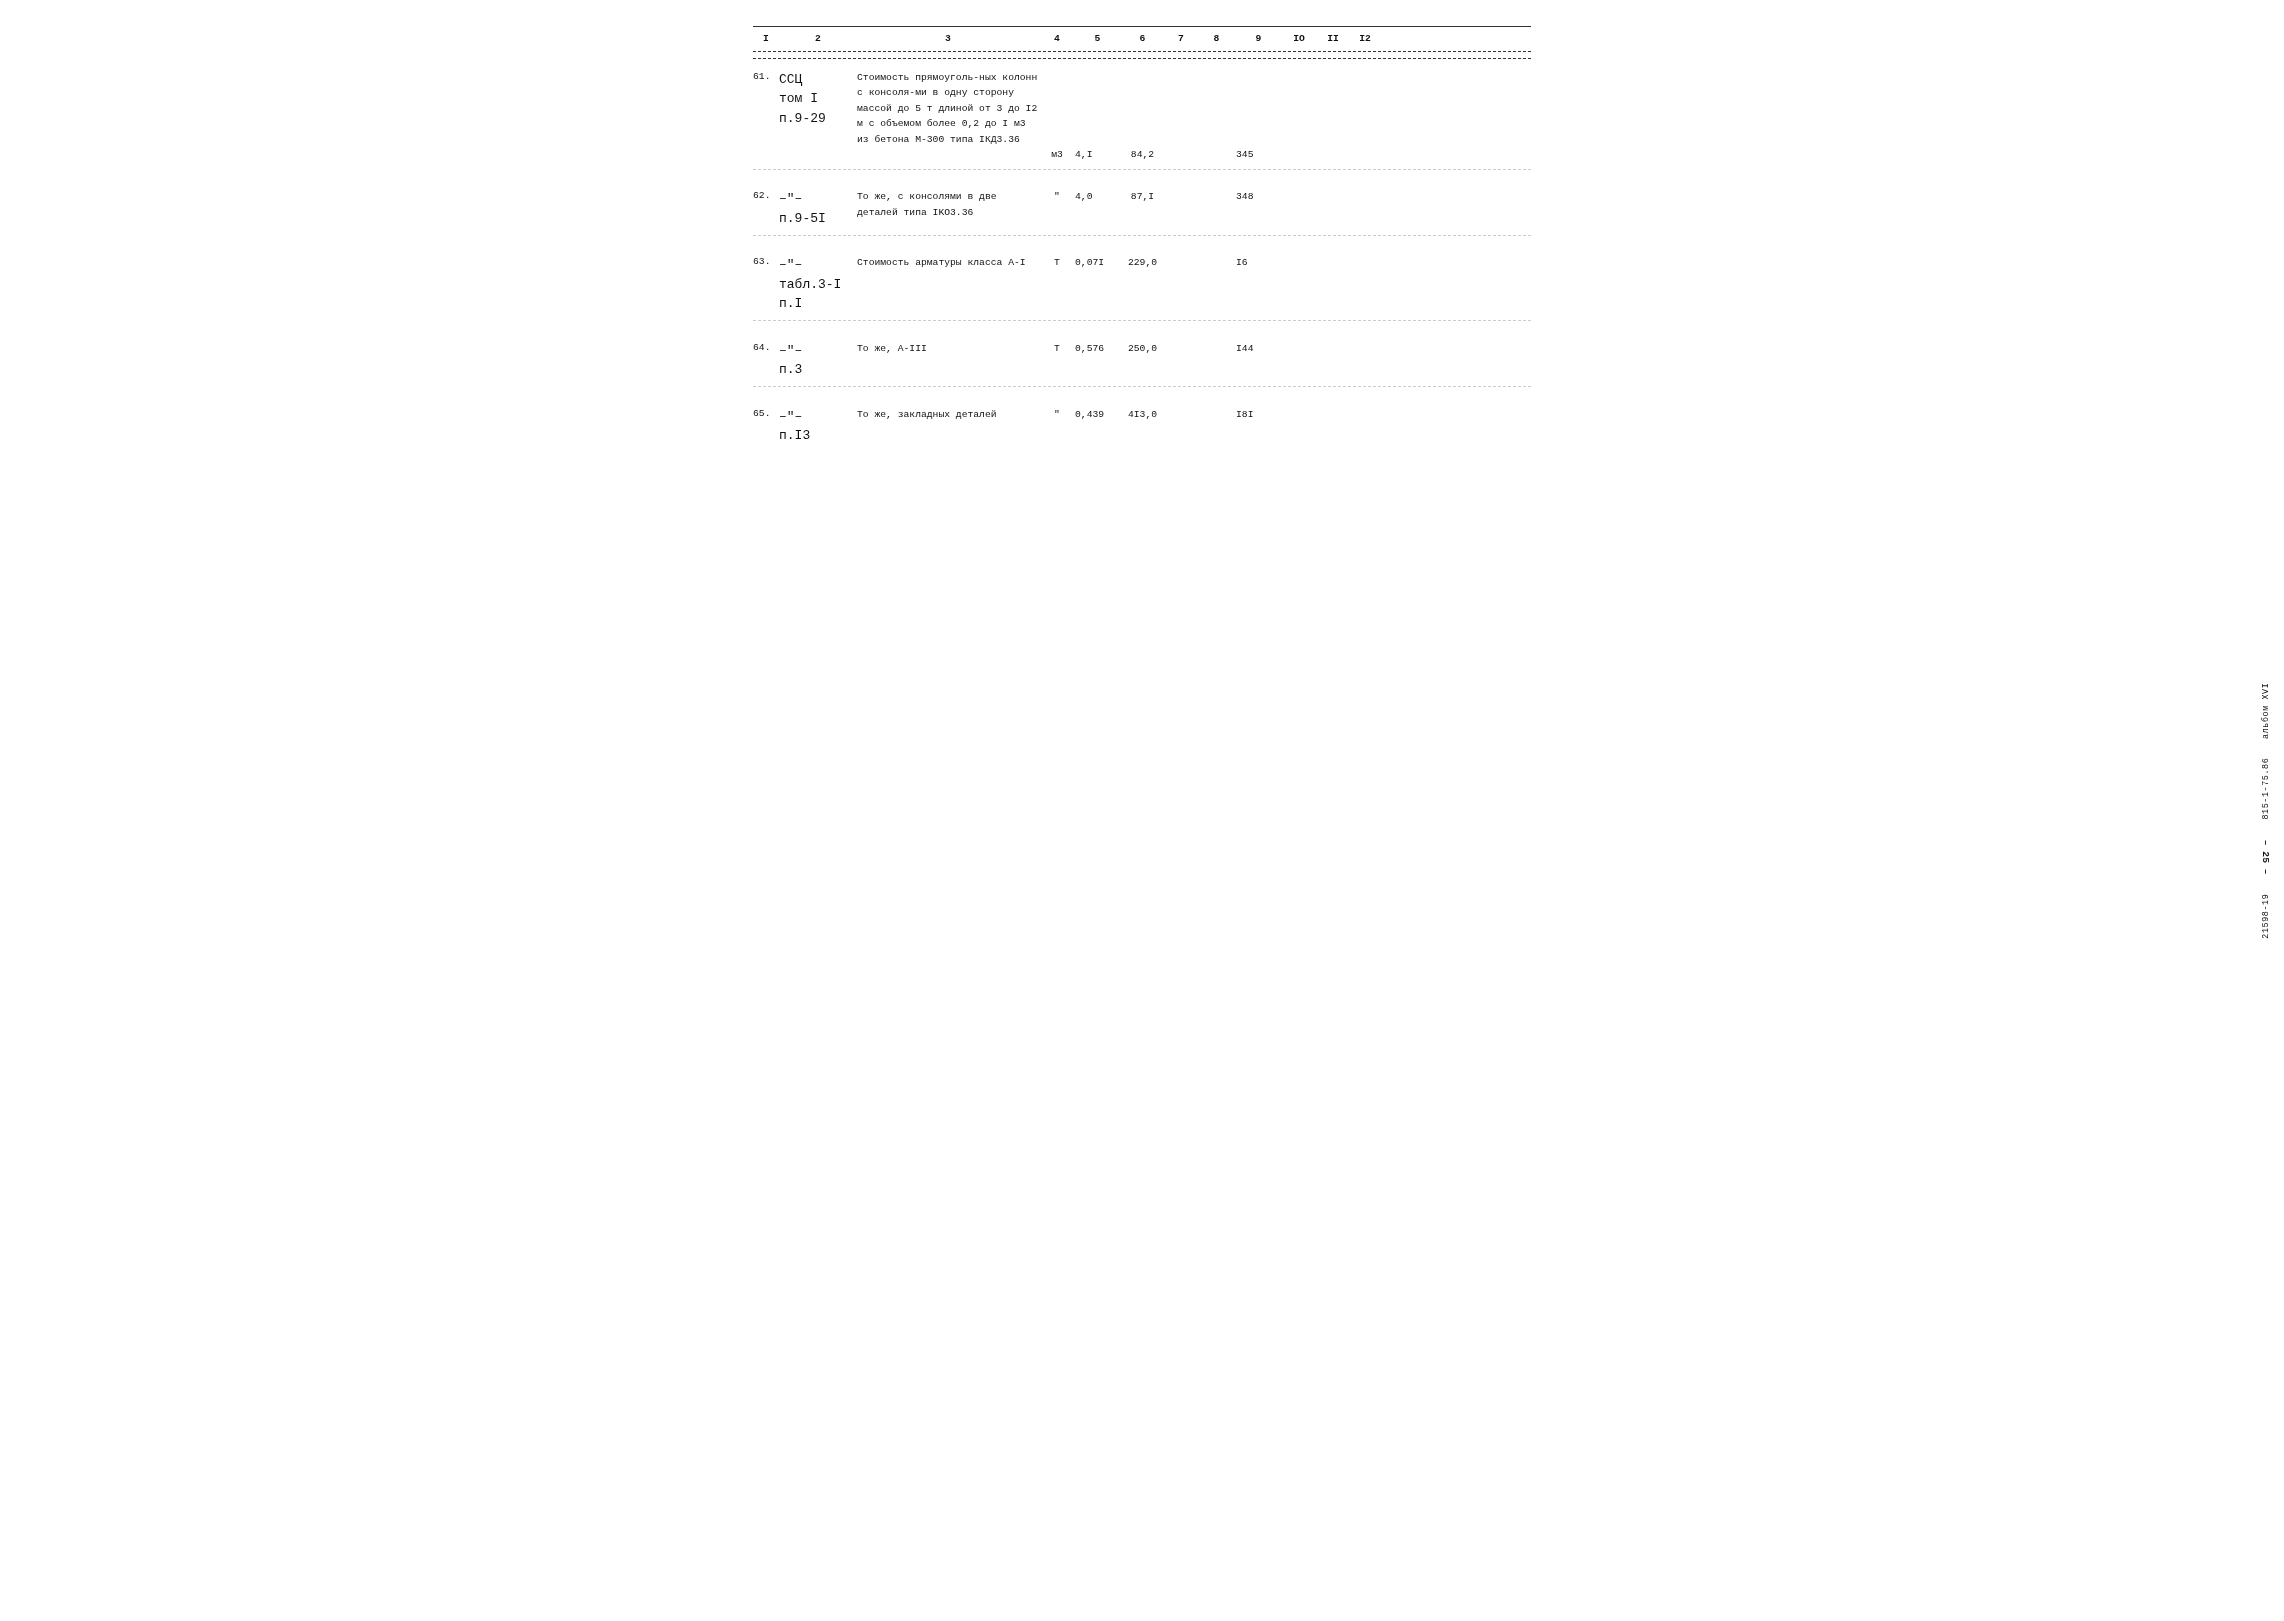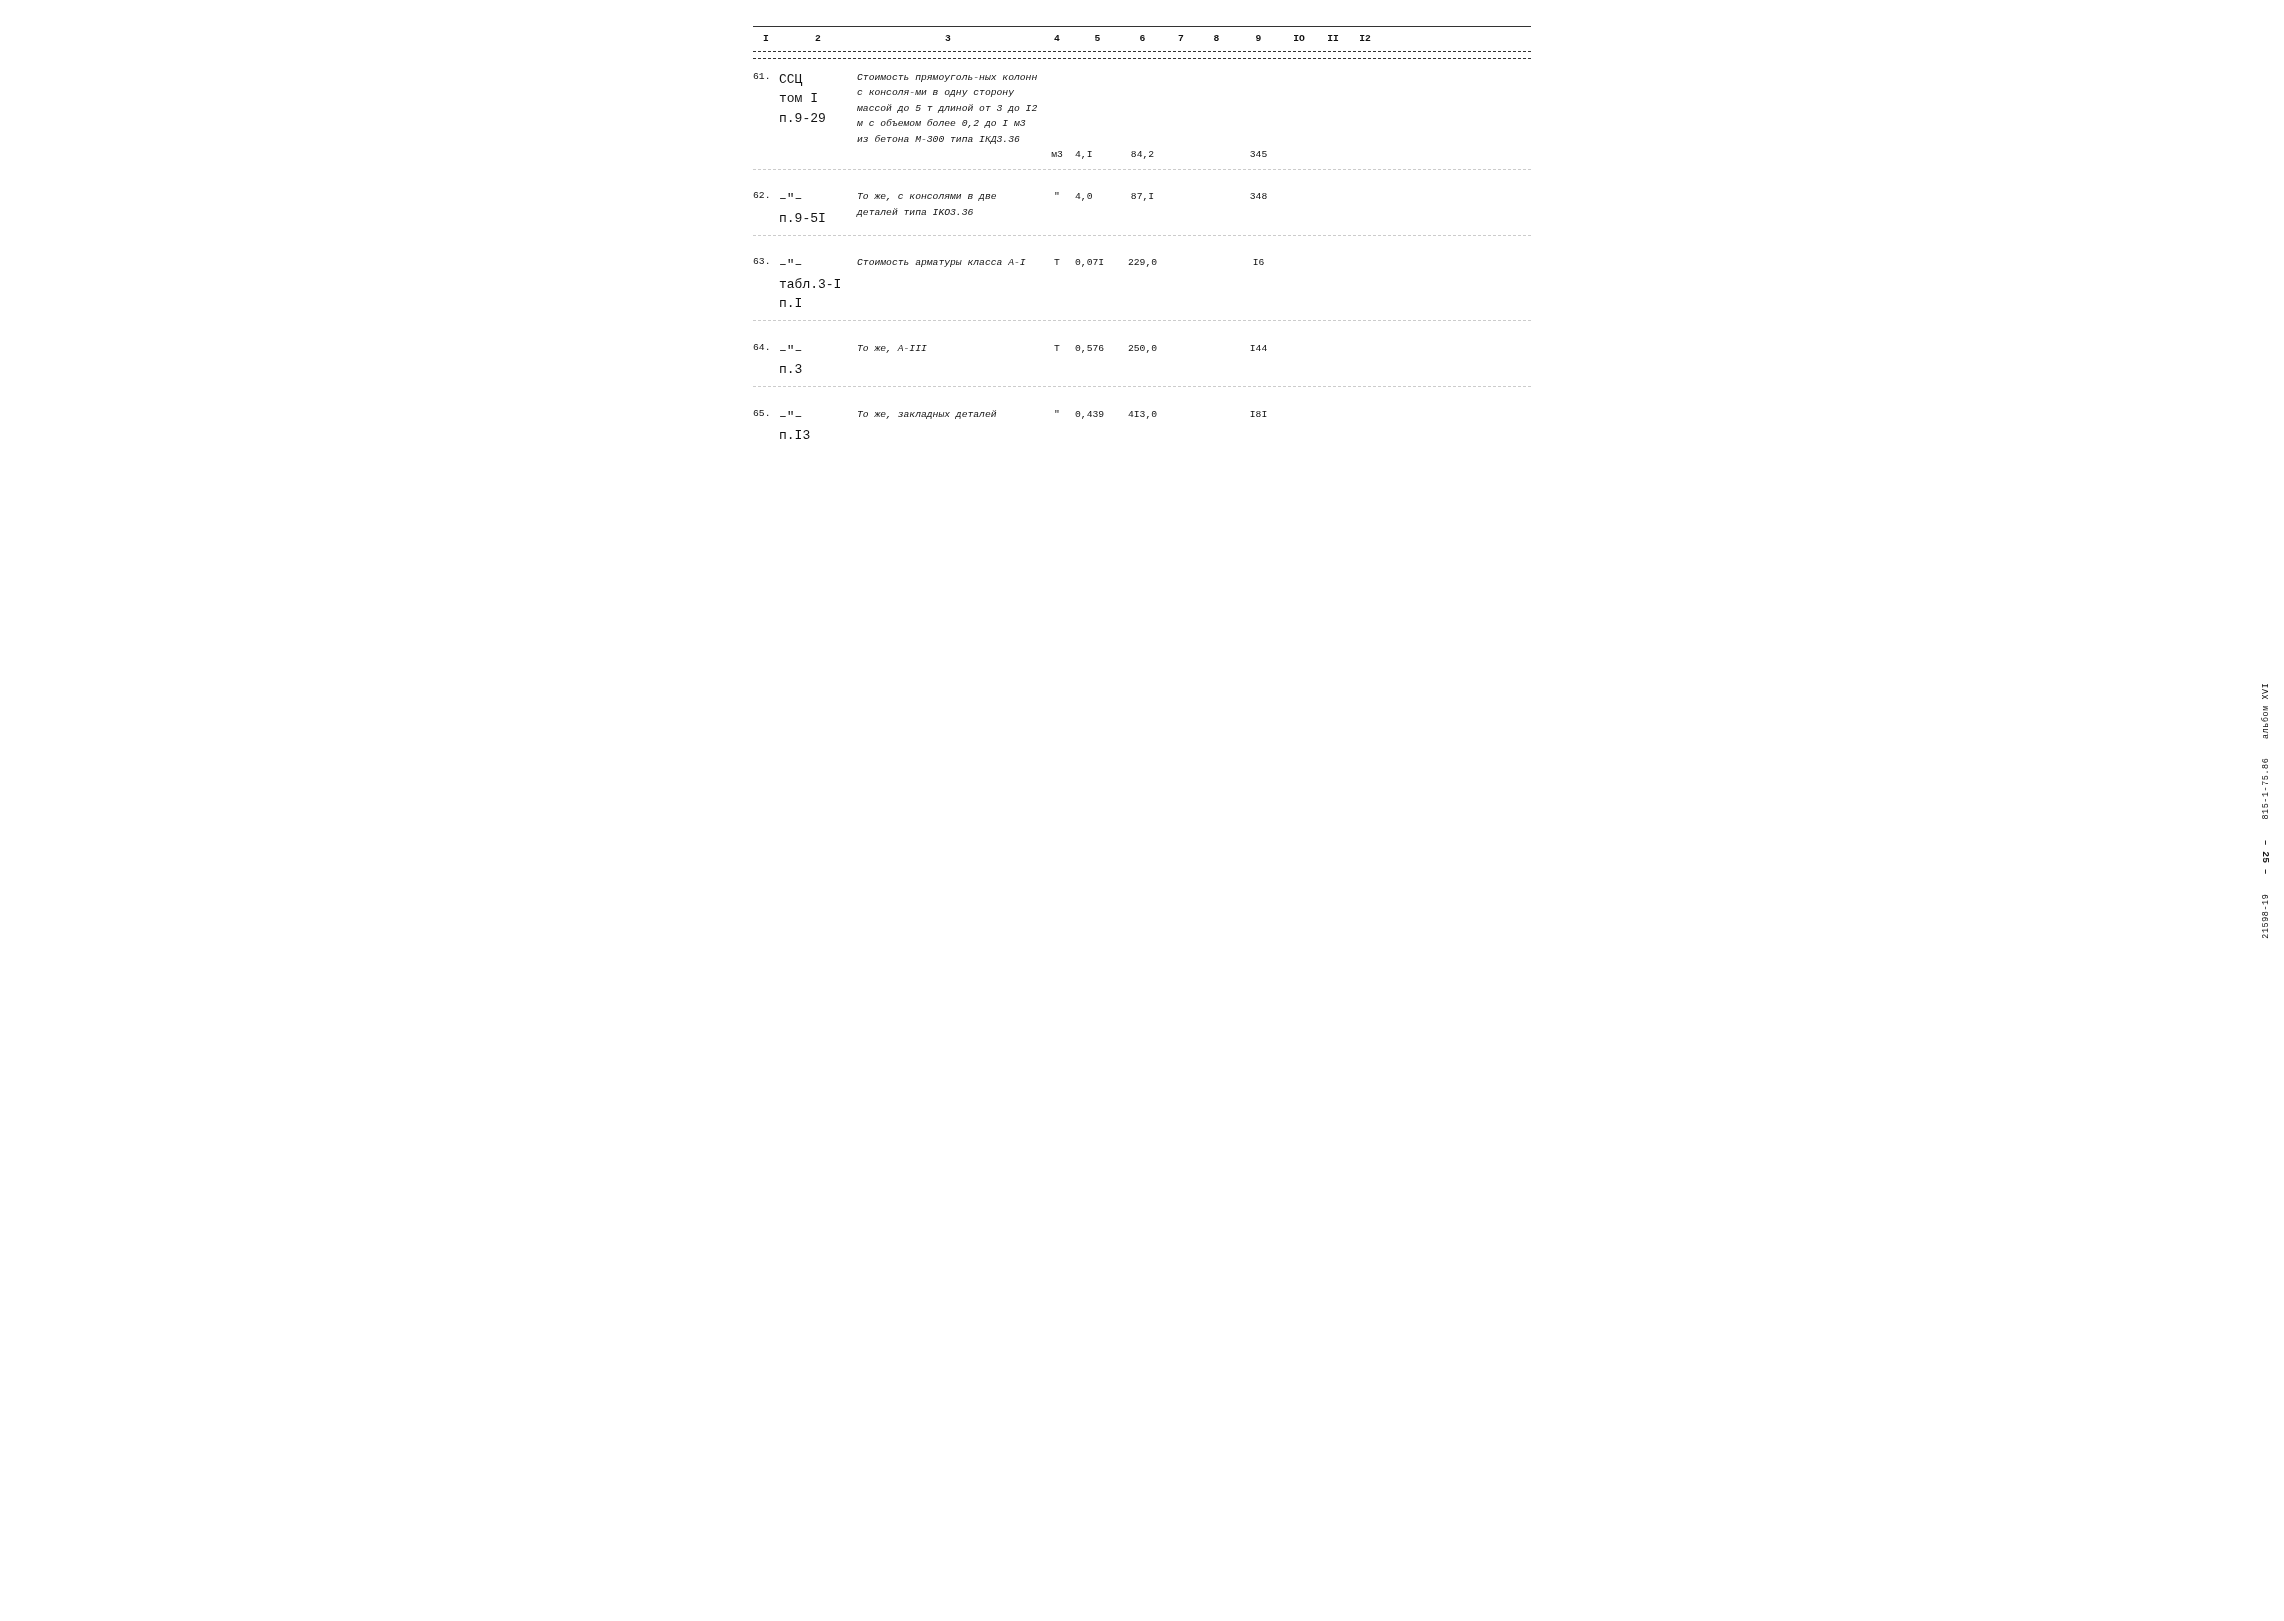--- a/index.html
+++ b/index.html
@@ -84,21 +84,20 @@
       flex-shrink: 0;
       font-size: 13px;
       line-height: 1.5;
     }
 
     .cell-desc {
       width: 182px;
       flex-shrink: 0;
       font-size: 9.7px;
       line-height: 1.6;
-      font-style: italic;
     }
 
     .cell-unit {
       width: 36px;
       flex-shrink: 0;
       text-align: center;
       padding-top: 1.3px;
     }
 
     .cell-v5 {
@@ -125,21 +124,21 @@
     .cell-v8 {
       width: 39px;
       flex-shrink: 0;
       text-align: center;
       padding-top: 1.3px;
     }
 
     .cell-v9 {
       width: 45px;
       flex-shrink: 0;
-      text-align: center;
+      text-align: left;
       padding-top: 1.3px;
     }
 
     .cell-v10 {
       width: 36px;
       flex-shrink: 0;
       text-align: center;
       padding-top: 1.3px;
     }
 

